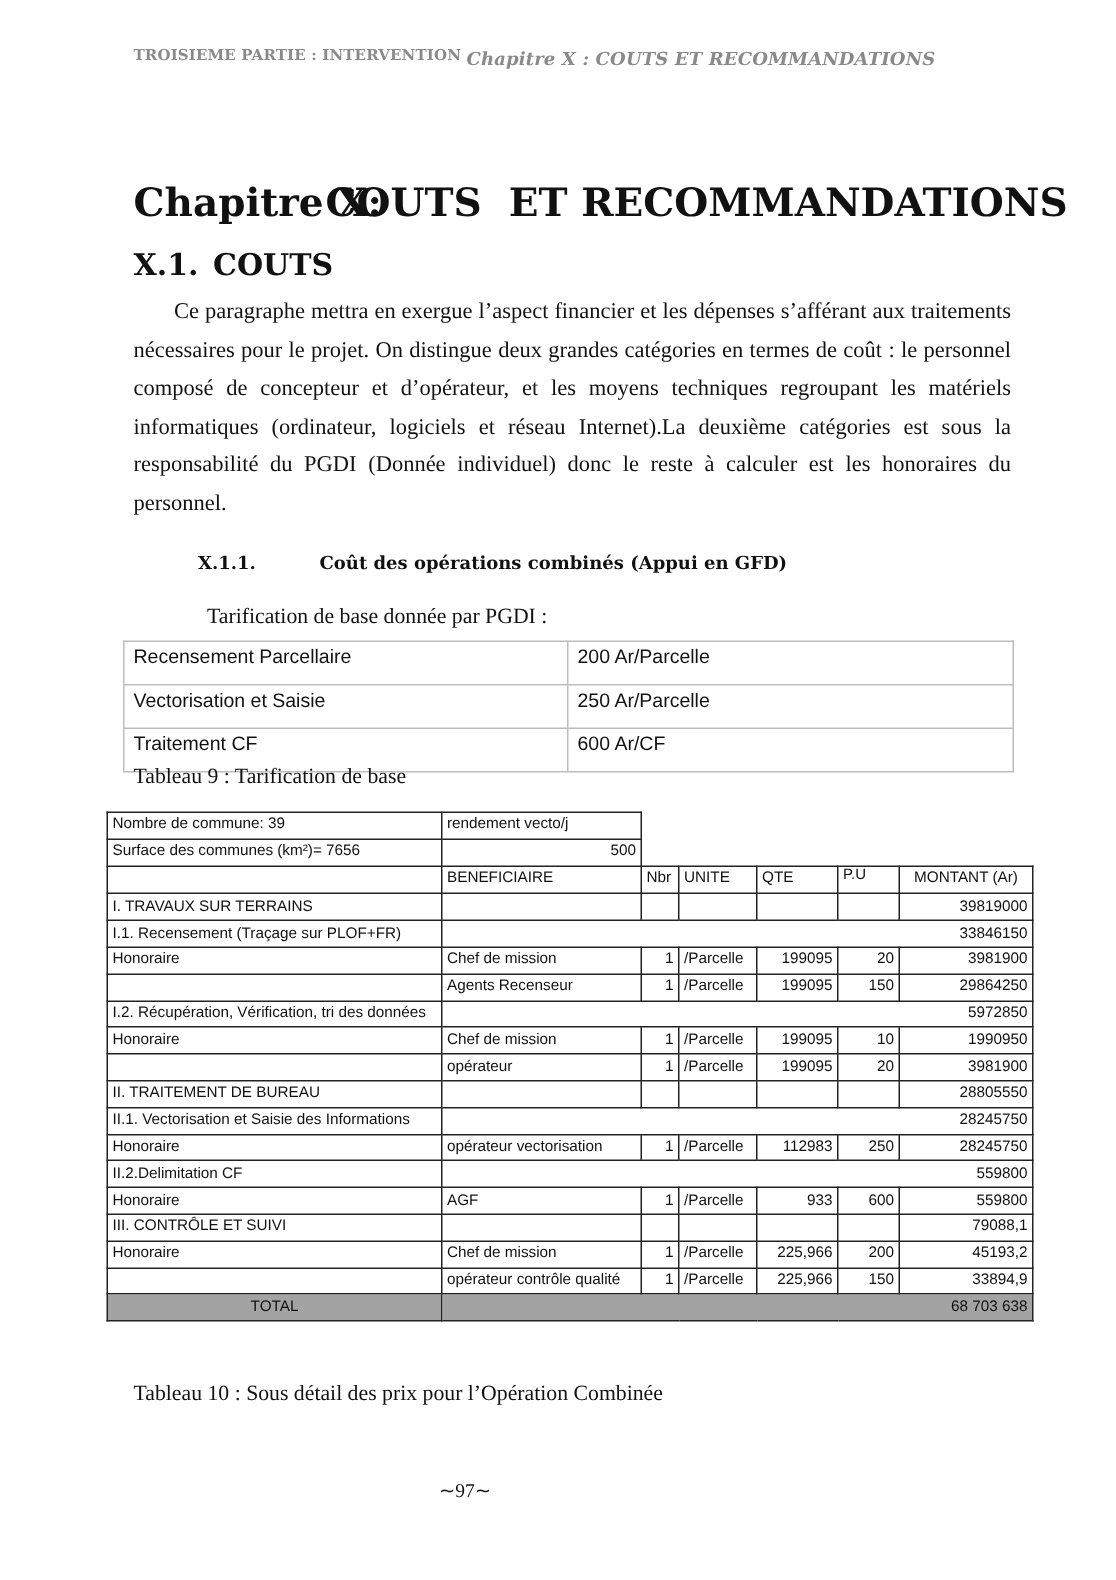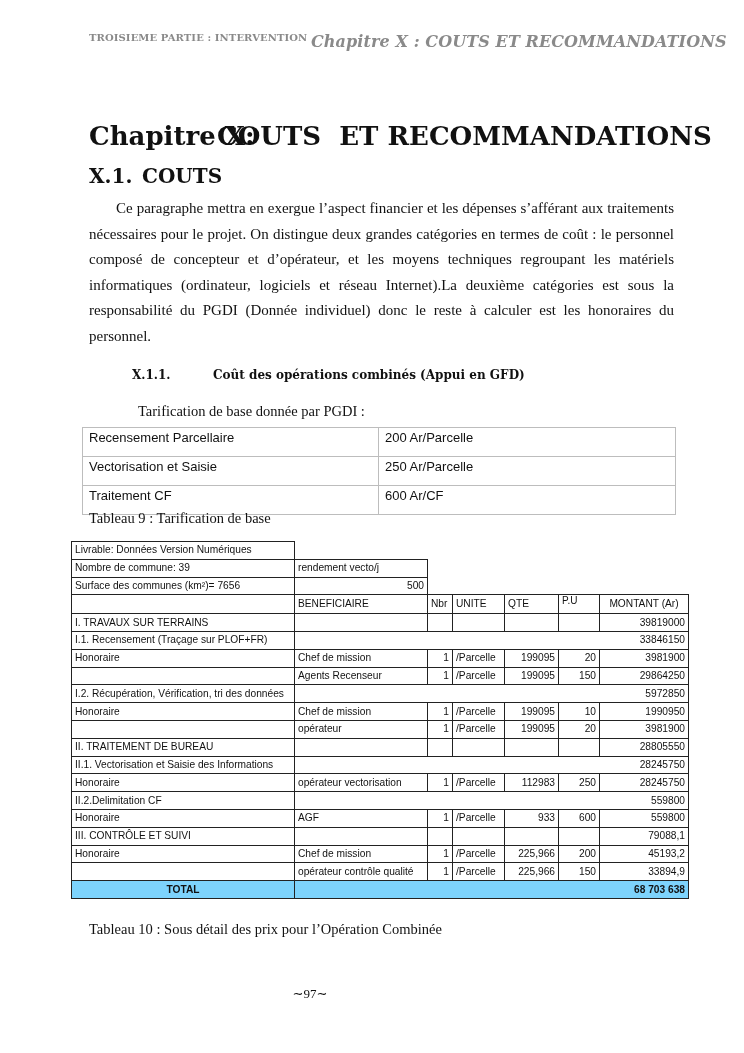--- a/index.html
+++ b/index.html
@@ -1,36 +1,36 @@
 <!DOCTYPE html>
 <html><head>
 <meta charset="utf-8">
 <style>
   html, body { margin: 0; padding: 0; background: #ffffff; }
   body { width: 744px; height: 1053px; position: relative; overflow: hidden; font-family: "Liberation Serif", serif; color: #111; }
   .header { position: absolute; top: 32px; left: 89px; font-size: 10.5px; font-weight: bold; color: #8a8a8a; font-family: "DejaVu Serif", serif; letter-spacing: 0.1px; }
   .header .left { position: absolute; left: 0; white-space: nowrap; font-size: 10px; }
-  .header .right { position: absolute; left: 222px; white-space: nowrap; font-style: italic; font-size: 16px; }
+  .header .right { position: absolute; left: 222px; white-space: nowrap; font-style: italic; font-size: 12px; }
   .h1 { position: absolute; top: 121px; left: 89px; font-size: 26px; font-weight: bold; font-family: "DejaVu Serif", serif; white-space: nowrap; }
   .h1 .num { display: inline-block; width: 128px; }
   .h2 { position: absolute; top: 164px; left: 89px; font-size: 20px; font-weight: bold; font-family: "DejaVu Serif", serif; white-space: nowrap; }
   .h2 .num { display: inline-block; width: 53px; }
   .para { position: absolute; top: 196px; left: 89px; width: 585px; font-size: 15px; line-height: 25.6px; text-align: justify; text-indent: 27px; }
   .h3 { position: absolute; top: 368px; left: 132px; font-size: 12px; font-weight: bold; font-family: "DejaVu Serif", serif; white-space: nowrap; }
   .h3 .num { display: inline-block; width: 81px; }
   .intro { position: absolute; top: 403px; left: 116px; font-size: 14.5px; margin-left: 22px; }
   table.tarif { position: absolute; top: 427px; left: 82px; width: 594px; border-collapse: collapse; font-family: "Liberation Sans", sans-serif; font-size: 13px; }
   table.tarif td { border: 1px solid #bdbdbd; height: 26px; padding: 0 6px; vertical-align: top; padding-top: 2px; }
   table.tarif td.c1 { width: 283px; }
   .cap9 { position: absolute; top: 510px; left: 89px; font-size: 14.5px; }
   table.detail { position: absolute; top: 541px; left: 71px; border-collapse: collapse; font-family: "Liberation Sans", sans-serif; font-size: 10.2px; table-layout: fixed; }
   table.detail td { border: 1px solid #222; height: 16.8px; padding: 0 3px; white-space: nowrap; overflow: hidden; line-height: 16px; }
   table.detail td.r { text-align: right; }
   table.detail td.nbl { border-left: 1px solid #222; border-top: none; border-right: none; border-bottom: none; }
-  table.detail tr.total td { background: #7dd3fc; font-weight: bold; }
+  table.detail tr.total td { background: #a3a3a3; font-weight: normal; }
   table.detail td.pu { font-size: 10px; line-height: 10px; vertical-align: top; padding-top: 1px; }
   .cap10 { position: absolute; top: 921px; left: 89px; font-size: 14.5px; }
   .pagenum { position: absolute; top: 986px; left: 0; width: 620px; text-align: center; font-size: 13px; }
 </style>
 </head>
 <body>
 
 <div class="header">
   <span class="left">TROISIEME PARTIE : INTERVENTION</span>
   <span class="right">Chapitre X : COUTS ET RECOMMANDATIONS</span>
@@ -75,24 +75,20 @@
   <colgroup>
     <col style="width:223px">
       <col style="width:133px">
       <col style="width:25px">
       <col style="width:52px">
       <col style="width:54px">
       <col style="width:41px">
       <col style="width:89px">
   </colgroup>
   <tbody id="detail-body">
-    <tr>
-      <td>Livrable: Données Version Numériques</td>
-      <td class="nbl" colspan="6"></td>
-    </tr>
     <tr>
       <td>Nombre de commune: 39</td>
       <td>rendement vecto/j</td>
       <td class="nbl" colspan="5"></td>
     </tr>
     <tr>
       <td>Surface des communes (km²)= 7656</td>
       <td class="r">500</td>
       <td class="nbl" colspan="5"></td>
     </tr>

